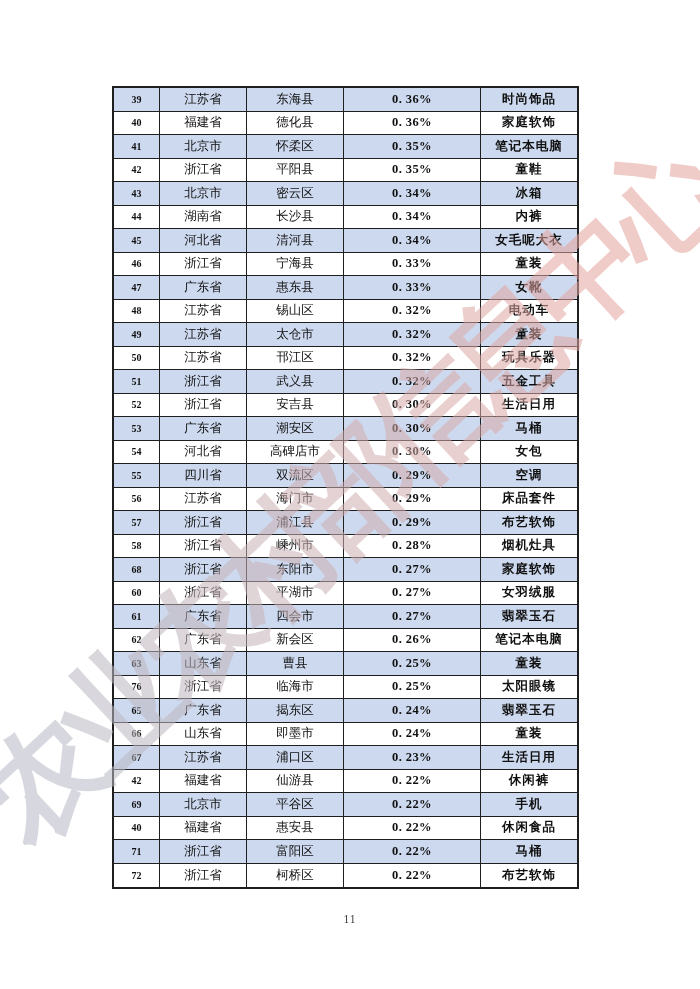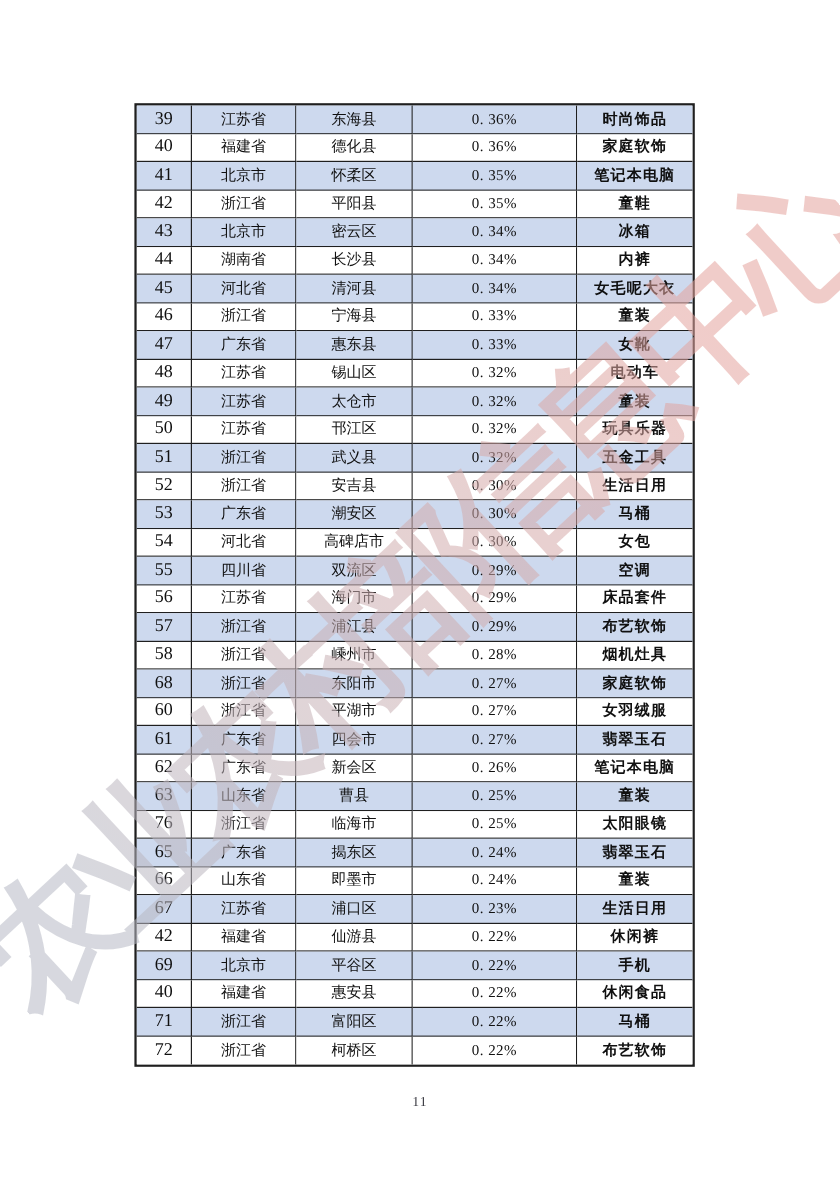--- a/index.html
+++ b/index.html
@@ -40,22 +40,22 @@
     display:flex;align-items:center;justify-content:center;
     font-size:12.5px;
     color:var(--text-c);
     white-space:nowrap;
     overflow:hidden;
     background:#ffffff;
   }
   .cell:nth-child(5){border-right:none;}
   .row:last-child .cell{border-bottom:none;}
   .row.alt .cell{background:var(--row-alt);}
-  .cell.rank{font-weight:normal;font-size:15px;}
-  .cell.share{letter-spacing:0.4px;}
+  .cell.rank{font-weight:bold;font-size:10px;}
+  .cell.share{letter-spacing:0.4px;font-weight:bold;}
   .cell.cat{letter-spacing:1px;font-weight:bold;}
 
   
   .wm{
     position:absolute;
     left:50%;top:50%;
     transform:translate(-50%,-50%) rotate(-43deg);
     transform-origin:center;
     font-family:"DejaVu Sans","Liberation Sans",sans-serif;
     font-weight:700;

